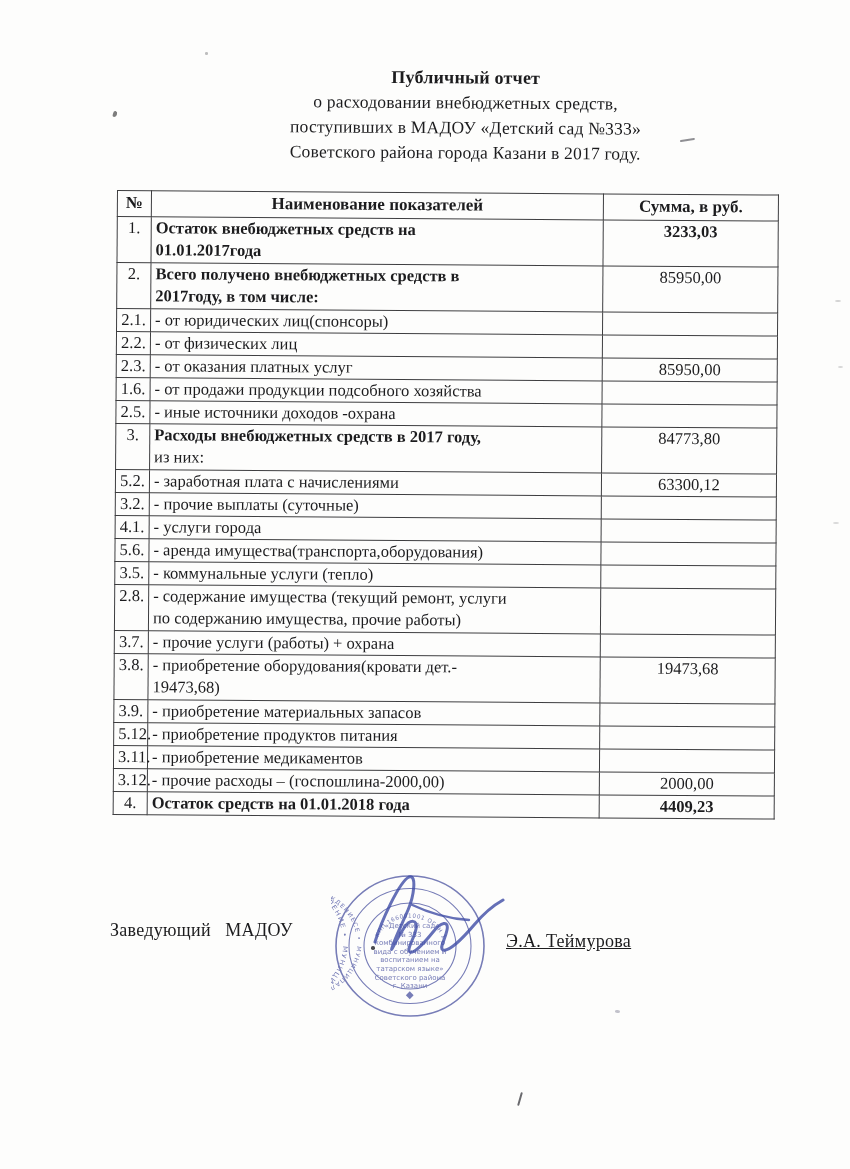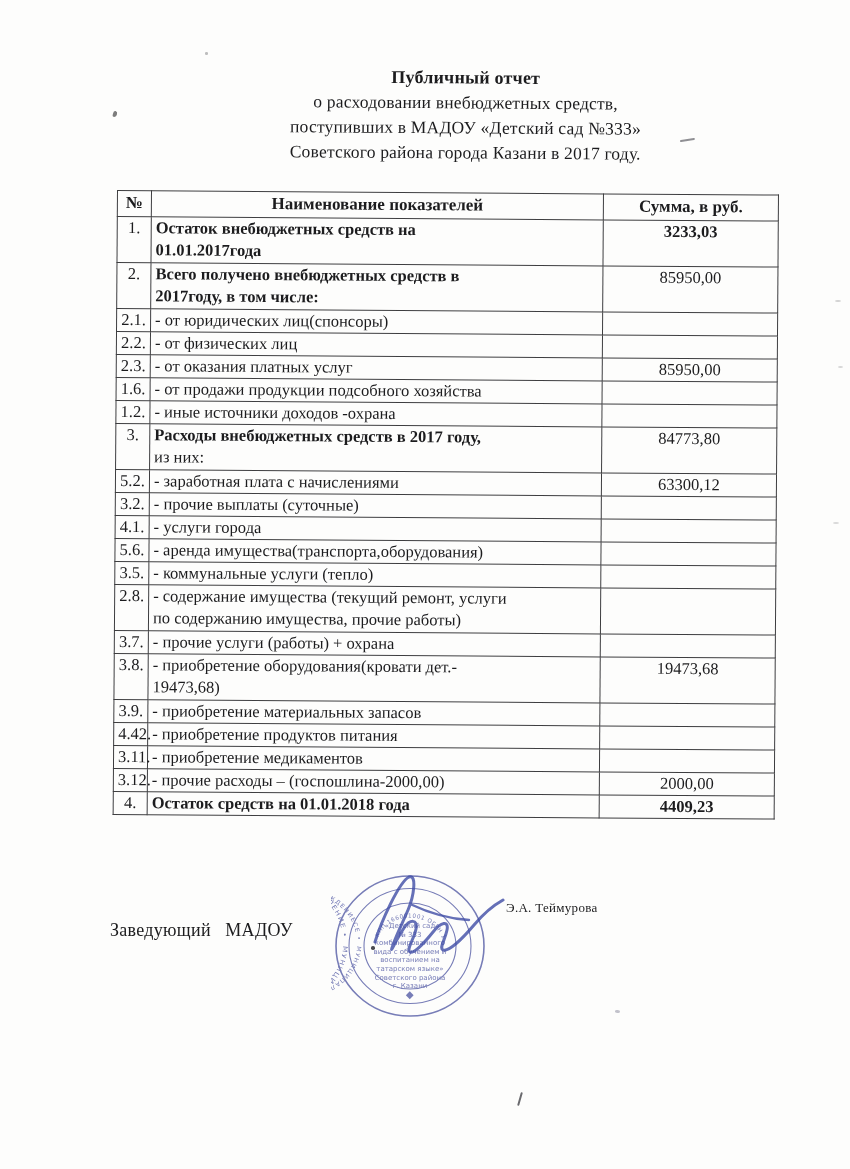--- a/index.html
+++ b/index.html
@@ -26,21 +26,21 @@
     font-size:16.5px;line-height:21.5px;}
   table.report thead th{font-weight:bold;text-align:center;height:25px;font-size:17px;line-height:24px;padding:0 2px;}
   tr.row{height:23px;} tr.row-tall{height:46px;}
   td.c-num{text-align:center;padding-top:1px;font-size:16px;}
   td.c-name{text-align:left;padding-left:8px;padding-top:1px;}
   td.c-sum{text-align:center;padding-top:2px;}
   .b{font-weight:bold;}
 
   
   .sig-label{position:absolute;left:110px;top:920px;font-size:18px;letter-spacing:.3px;white-space:pre;}
-  .sig-name{position:absolute;left:506px;top:900px;font-size:13px;letter-spacing:.3px;}
+  .sig-name{position:absolute;left:506px;top:931px;font-size:18px;letter-spacing:.3px;text-decoration:underline;}
 
   
   .stamp-wrap{position:absolute;left:331px;top:871px;width:158px;height:150px;
     opacity:.82;filter:blur(.3px);}
   .sig-scribble{position:absolute;left:355px;top:862px;width:175px;height:110px;opacity:.9;}
 
   
   .speck{position:absolute;border-radius:50%;}
   .sp-comma{left:113px;top:111px;width:4px;height:6px;background:#7d7d7d;border-radius:60% 60% 70% 30%;transform:rotate(14deg);}
   .sp-dash{left:680px;top:139px;width:15px;height:2.4px;background:#8f8f93;border-radius:2px;transform:rotate(-9deg);}
@@ -103,21 +103,21 @@
             <td class="c-num">2.3.</td>
             <td class="c-name"><span>- от оказания платных услуг</span></td>
             <td class="c-sum">85950,00</td>
           </tr>
           <tr class="row">
             <td class="c-num">1.6.</td>
             <td class="c-name"><span>- от продажи продукции подсобного хозяйства</span></td>
             <td class="c-sum"></td>
           </tr>
           <tr class="row">
-            <td class="c-num">1.2.</td>
+            <td class="c-num">2.5.</td>
             <td class="c-name"><span>- иные источники доходов -охрана</span></td>
             <td class="c-sum"></td>
           </tr>
           <tr class="row-tall">
             <td class="c-num">3.</td>
             <td class="c-name"><span class="b">Расходы внебюджетных средств в 2017 году,</span><br><span>из них:</span></td>
             <td class="c-sum">84773,80</td>
           </tr>
           <tr class="row">
             <td class="c-num">5.2.</td>
@@ -158,21 +158,21 @@
             <td class="c-num">3.8.</td>
             <td class="c-name"><span>- приобретение оборудования(кровати дет.-</span><br><span>19473,68)</span></td>
             <td class="c-sum">19473,68</td>
           </tr>
           <tr class="row">
             <td class="c-num">3.9.</td>
             <td class="c-name"><span>- приобретение материальных запасов</span></td>
             <td class="c-sum"></td>
           </tr>
           <tr class="row">
-            <td class="c-num">4.42.</td>
+            <td class="c-num">5.12.</td>
             <td class="c-name"><span>- приобретение продуктов питания</span></td>
             <td class="c-sum"></td>
           </tr>
           <tr class="row">
             <td class="c-num">3.11.</td>
             <td class="c-name"><span>- приобретение медикаментов</span></td>
             <td class="c-sum"></td>
           </tr>
           <tr class="row">
             <td class="c-num">3.12.</td>

